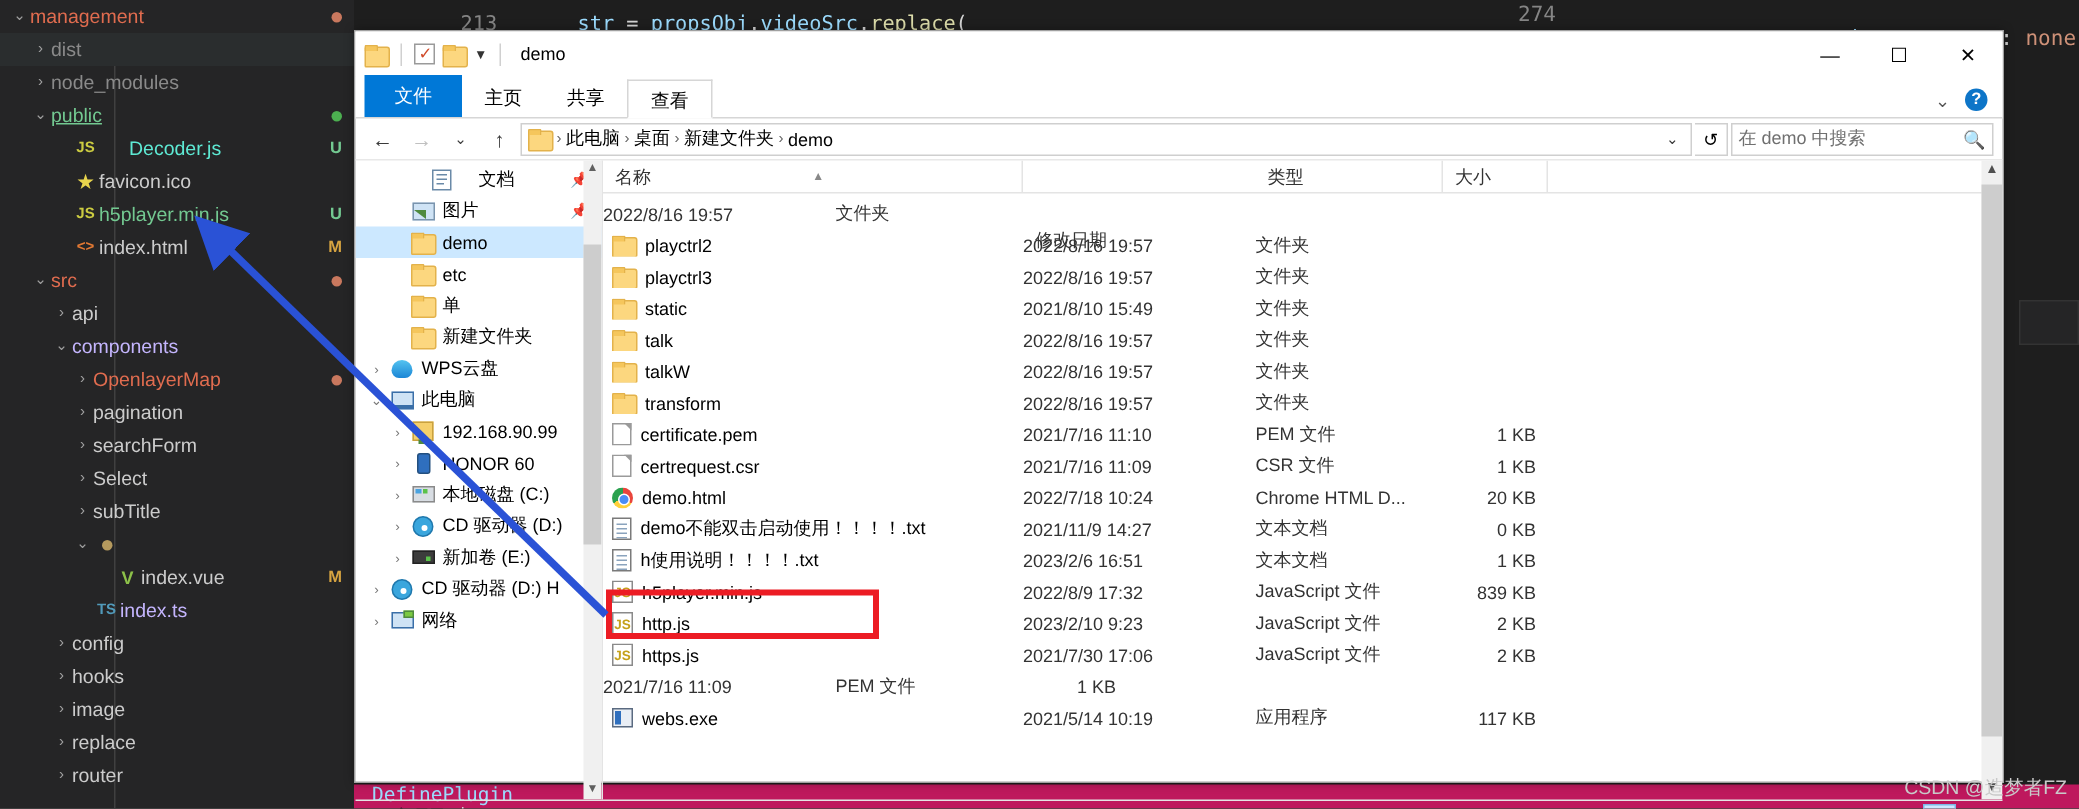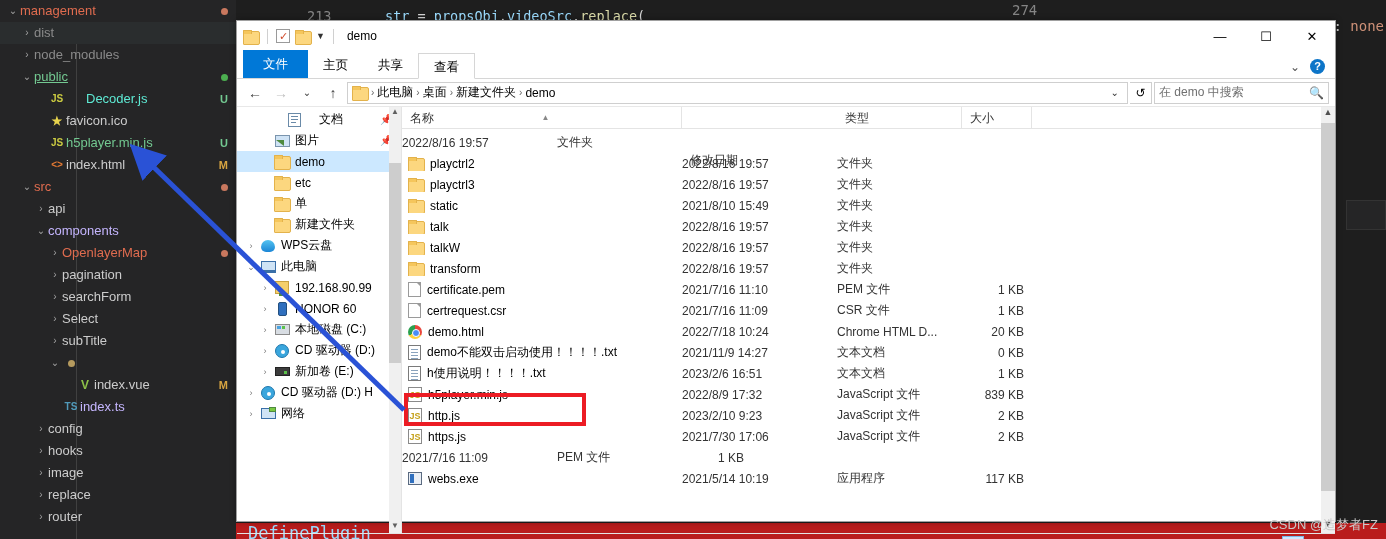--- a/index.html
+++ b/index.html
@@ -26,22 +26,22 @@
   .minimap { position: absolute; right: 62px; top: 0; width: 62px; height: 24px;
              background: #1e1e1e; opacity: .85; }
   .mm-l { height: 2px; margin: 2px 4px; background: #4a5a6a; }
   .mm-l.a { background: #6a5a4a; width: 70%; }
   .mm-l.b { background: #4a6a5a; width: 50%; }
 
   .code-right { position: absolute; right: 0; top: 0; width: 386px; height: 24px;
                 background: #1e1e1e; font-family: "DejaVu Sans Mono", monospace; font-size: 14px; }
 
   .code-bottom { position: absolute; left: 236px; bottom: 0; right: 0; height: 16px;
-                 background: #b91c1c; font-family: "DejaVu Sans Mono", monospace;
-                 font-size: 17px; color: #9cdcfe; padding-left: 12px; white-space: nowrap; }
+                 background: #be185d; font-family: "DejaVu Sans Mono", monospace;
+                 font-size: 13px; color: #9cdcfe; padding-left: 12px; white-space: nowrap; }
 
   .code-mid-right { position: absolute; right: 0; top: 200px; width: 40px; height: 30px;
                     background: #252526; border: 1px solid #333; }
 
   
   .sidebar { position: absolute; left: 0; top: 0; width: 236px; height: 539px;
              background: #252526; overflow: hidden; font-size: 13px; }
   .tree-row { position: relative; height: 22px; line-height: 22px; white-space: nowrap;
               display: flex; align-items: center; padding-right: 8px; }
   .tree-row.selected { background: #2a2d2e; }

